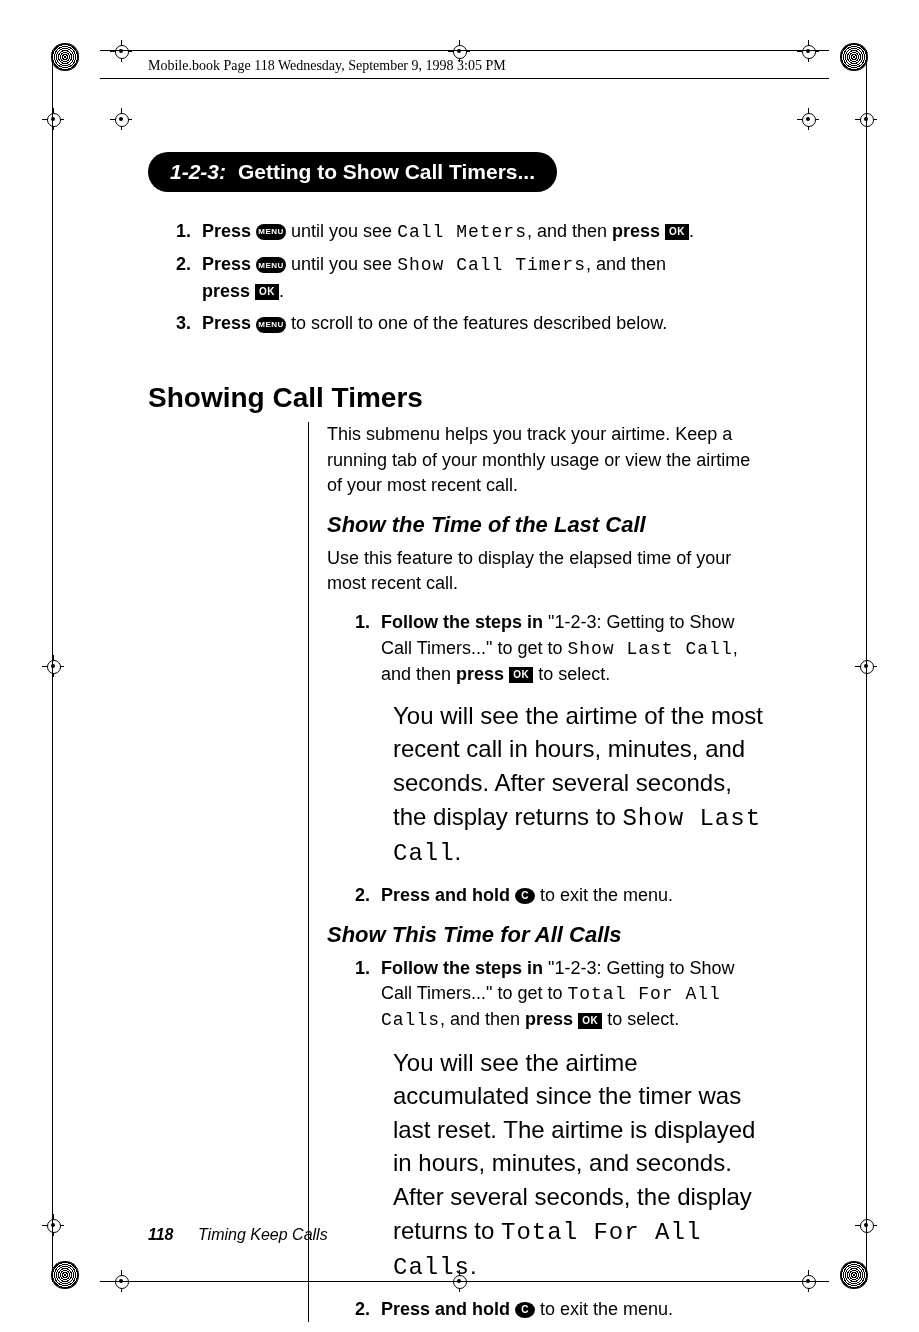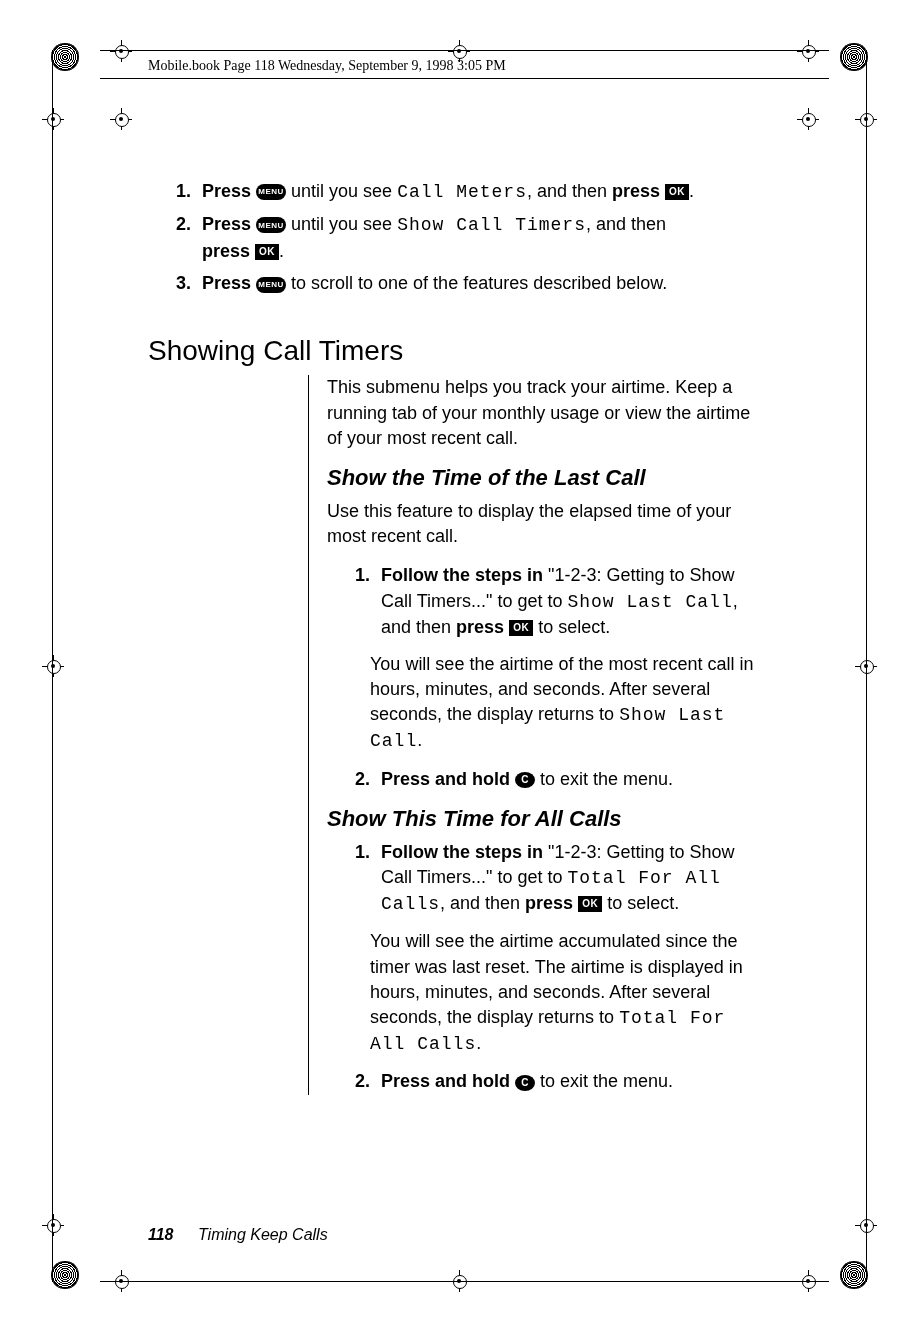--- a/index.html
+++ b/index.html
@@ -129,22 +129,22 @@
   }
   .badge.ok { border-radius: 0; min-width: 20px; font-size: 10px; }
   .badge.c { border-radius: 50%; min-width: 16px; width: 16px; font-size: 10px; }
   .mono {
     font-family: "Courier New", monospace;
     letter-spacing: 1px;
   }
 
   h1.section {
     font-size: 28px;
-    font-weight: 400;
-    margin: 19px 0 8px 0;
+    font-weight: 700;
+    margin: 26px 0 8px 0;
     font-family: Arial, Helvetica, sans-serif;
   }
   .body-col {
     margin-left: 160px;
     width: 440px;
   }
   .body-col.with-rule {
     border-left: 1px solid #000;
     padding-left: 18px;
     margin-left: 160px;
@@ -169,22 +169,22 @@
     font-size: 18px;
     line-height: 1.4;
   }
   .inner-step .n {
     font-weight: bold;
     width: 26px;
     flex-shrink: 0;
   }
   .inner-step .t { flex: 1; }
   .indent-note {
-    margin-left: 15px;
-    font-size: 18px;
+    margin-left: 38px;
+    font-size: 24px;
     line-height: 1.4;
     margin-bottom: 12px;
   }
 
   .footer {
     position: absolute;
     left: 148px;
     bottom: 88px;
     font-size: 16px;
   }
@@ -308,20 +308,24 @@
   <div class="frame-line" style="left:100px; right:90px; top:50px; height:1px;"></div>
   <div class="frame-line" style="left:100px; right:90px; bottom:50px; height:1px;"></div>
   <div class="frame-line" style="left:52px; top:50px; bottom:50px; width:1px;"></div>
   <div class="frame-line" style="right:52px; top:50px; bottom:50px; width:1px;"></div>
 
   <div class="header-meta">Mobile.book  Page 118  Wednesday, September 9, 1998  3:05 PM</div>
   <div class="header-rule"></div>
 
   <div class="content">
 
+    <div class="pill">
+      <span class="num">1-2-3:</span>
+      <span>Getting to Show Call Timers...</span>
+    </div>
 
     <div class="steps-box">
       <div class="step">
         <span class="num">1.</span>
         <span class="txt">
           <b>Press </b><span class="badge">MENU</span><span> until you see </span><span class="mono">Call Meters</span><span>, and then </span><b>press </b><span class="badge ok">OK</span><span>.</span>
         </span>
       </div>
       <div class="step">
         <span class="num">2.</span>

